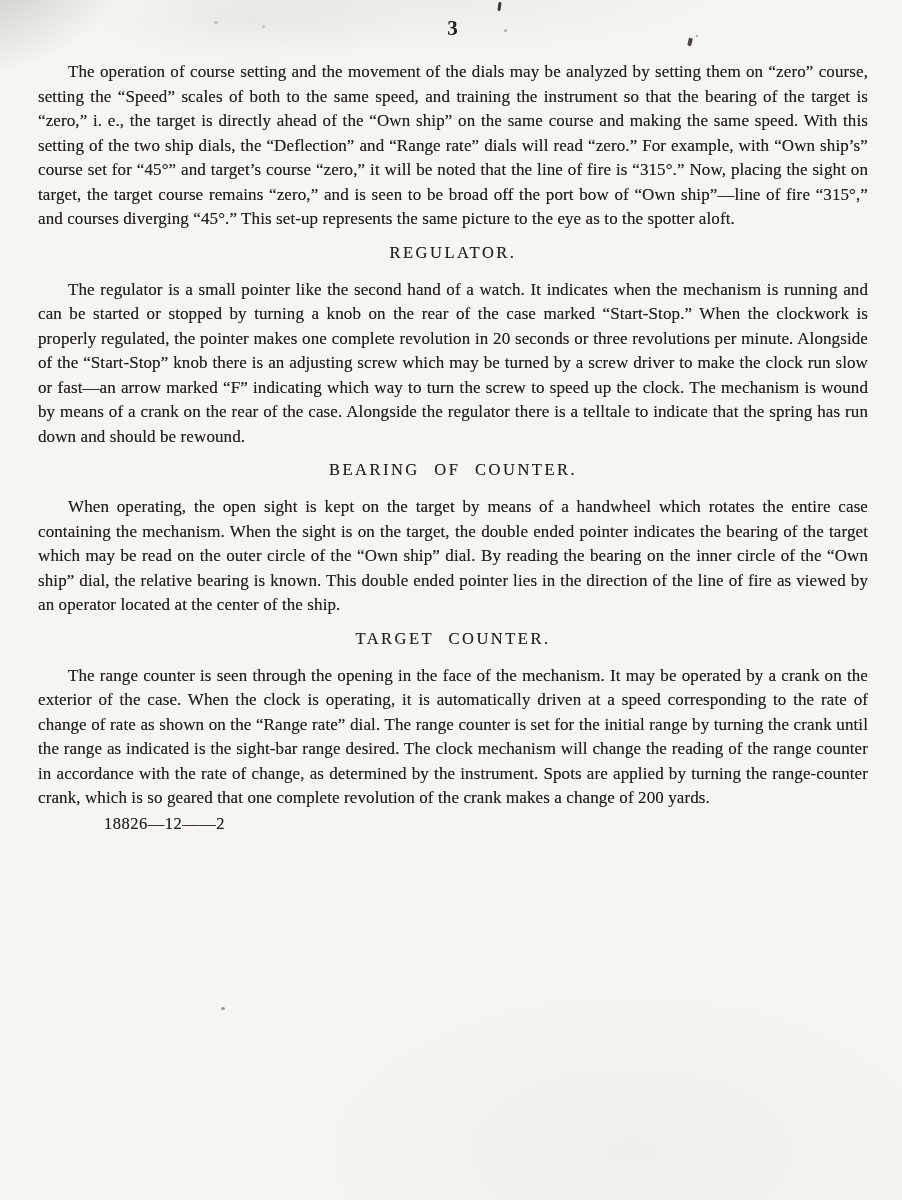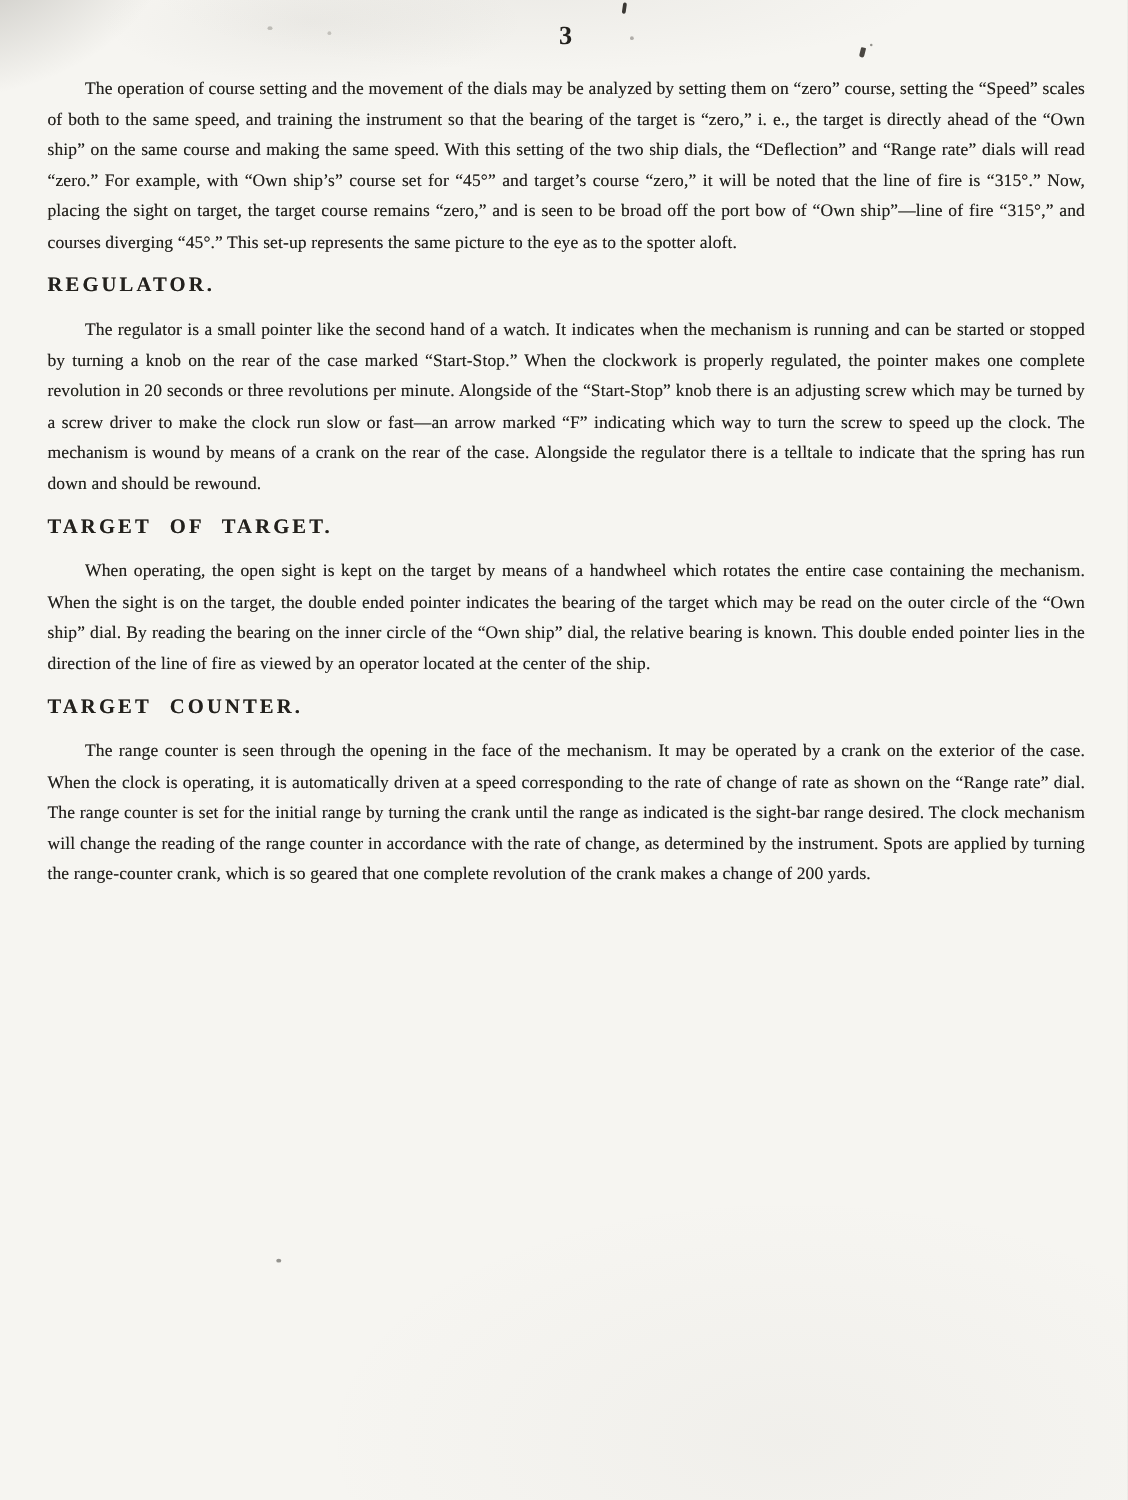--- a/index.html
+++ b/index.html
@@ -25,35 +25,35 @@
   .pageno {
     margin-top: 4px;
     text-align: center;
     font-size: 21px;
     font-weight: bold;
     letter-spacing: 1px;
   }
 
   p.body {
     margin: 0;
-    font-size: 14px;
+    font-size: 17px;
     line-height: 24.5px;
     text-align: justify;
     text-indent: 30px;
     letter-spacing: 0.1px;
     text-shadow: 0 0 0.4px rgba(35,33,29,0.55);
   }
 
   p.intro { margin-top: 19px; }
 
   h2.sect {
     margin: 11px 0 15px 0;
     font-size: 16.5px;
-    font-weight: bold;
-    text-align: left;
+    font-weight: normal;
+    text-align: center;
     letter-spacing: 2.5px;
     word-spacing: 8px;
     text-shadow: 0 0 0.4px rgba(35,33,29,0.5);
   }
 
   .footer-mark {
     margin-top: 3px;
     padding-left: 66px;
     font-size: 16.5px;
     letter-spacing: 0.5px;
@@ -75,29 +75,30 @@
 <div class="page">
 
   <div class="pageno">3</div>
 
   <p class="body intro">The operation of course setting and the movement of the dials may be analyzed by setting them on “zero” course, setting the “Speed” scales of both to the same speed, and training the instrument so that the bearing of the target is “zero,” i. e., the target is directly ahead of the “Own ship” on the same course and making the same speed.  With this setting of the two ship dials, the “Deflection” and “Range rate” dials will read “zero.”  For example, with “Own ship’s” course set for “45°” and target’s course “zero,” it will be noted that the line of fire is “315°.”  Now, placing the sight on target, the target course remains “zero,” and is seen to be broad off the port bow of “Own ship”—line of fire “315°,” and courses diverging “45°.”  This set-up represents the same picture to the eye as to the spotter aloft.</p>
 
   <h2 class="sect">REGULATOR.</h2>
 
   <p class="body">The regulator is a small pointer like the second hand of a watch.  It indicates when the mechanism is running and can be started or stopped by turning a knob on the rear of the case marked “Start-Stop.”  When the clockwork is properly regulated, the pointer makes one complete revolution in 20 seconds or three revolutions per minute.  Alongside of the “Start-Stop” knob there is an adjusting screw which may be turned by a screw driver to make the clock run slow or fast—an arrow marked “F” indicating which way to turn the screw to speed up the clock.  The mechanism is wound by means of a crank on the rear of the case.  Alongside the regulator there is a telltale to indicate that the spring has run down and should be rewound.</p>
 
-  <h2 class="sect">TARGET OF TARGET.</h2>
+  <h2 class="sect">BEARING OF COUNTER.</h2>
 
 
   <p class="body">When operating, the open sight is kept on the target by means of a handwheel which rotates the entire case containing the mechanism.  When the sight is on the target, the double ended pointer indicates the bearing of the target which may be read on the outer circle of the “Own ship” dial.  By reading the bearing on the inner circle of the “Own ship” dial, the relative bearing is known.  This double ended pointer lies in the direction of the line of fire as viewed by an operator located at the center of the ship.</p>
 
   <h2 class="sect">TARGET COUNTER.</h2>
 
   <p class="body">The range counter is seen through the opening in the face of the mechanism.  It may be operated by a crank on the exterior of the case.  When the clock is operating, it is automatically driven at a speed corresponding to the rate of change of rate as shown on the “Range rate” dial.  The range counter is set for the initial range by turning the crank until the range as indicated is the sight-bar range desired.  The clock mechanism will change the reading of the range counter in accordance with the rate of change, as determined by the instrument.  Spots are applied by turning the range-counter crank, which is so geared that one complete revolution of the crank makes a change of 200 yards.</p>
 
+  <div class="footer-mark">18826—12——2</div>
 
   <div class="speck speck-apostrophe"></div>
   <div class="speck speck-dot-a"></div>
   <div class="speck speck-comma"></div>
   <div class="speck speck-dot-b"></div>
   <div class="speck speck-dot-c"></div>
   <div class="speck speck-dot-d"></div>
   <div class="speck speck-dot-e"></div>
 
 </div>

